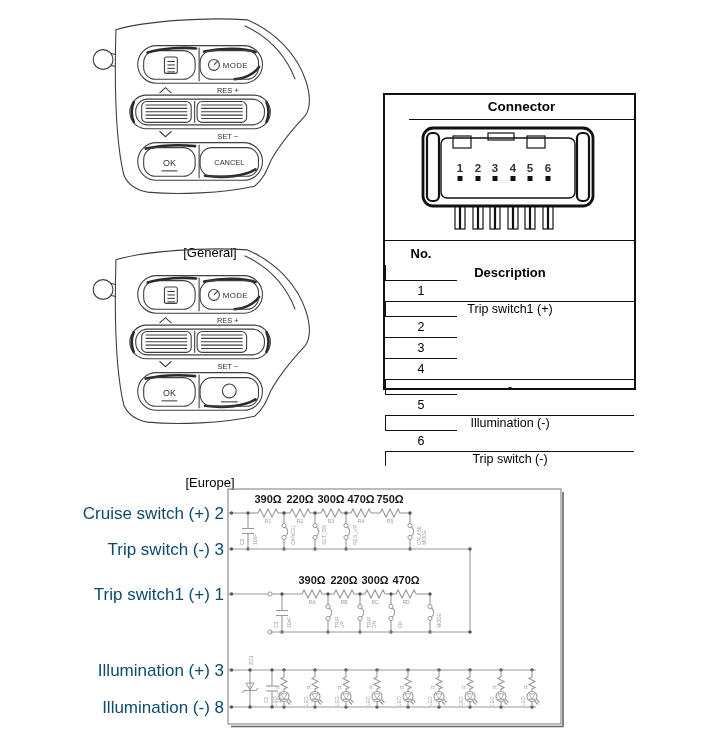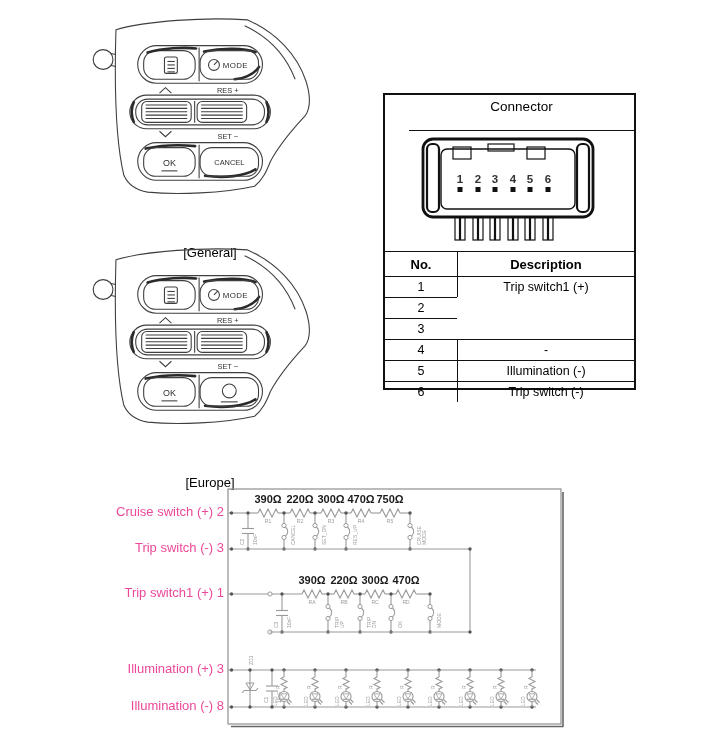--- a/index.html
+++ b/index.html
@@ -6,33 +6,33 @@
   html,body { background:#fff; }
   body { font-family: "Liberation Sans", sans-serif; color:#000; }
   .page { position:relative; width:701px; height:754px; background:#fff; overflow:hidden; }
 
   .pod-section { position:absolute; width:250px; }
   .pod-caption { position:absolute; width:250px; text-align:center; font-size:13px; color:#000;margin-top:35px; }
 
   
   .connector-panel { position:absolute; left:383px; top:93px; width:253px; height:297px;
                      border:2px solid #111; background:#fff; }
-  .panel-title { height:36px; line-height:23px; text-align:center; font-weight:normal;
+  .panel-title { height:25px; line-height:23px; text-align:center; font-weight:bold;
                  font-size:13.5px; border-bottom:1.5px solid #111;margin-left:24px; }
   .panel-drawing { height:121px; border-bottom:1.5px solid #111; position:relative; }
   .pin-grid { width:100%; }
-  .pin-row { display:flex; }
+  .pin-row { display:flex;flex-direction:column; }
   .pin-cell { border-top:1px solid #111; display:flex; align-items:center; justify-content:center;
               font-size:12.5px; height:21px; }
   .pin-row.hdr .pin-cell { font-weight:bold; font-size:13px; height:24px; border-top:none; }
   .cell-no { width:72px; }
   .cell-desc { flex:1; border-left:1px solid #111; }
 
   .circuit-wrap { position:absolute; left:0; top:475px; width:701px; height:279px; }
-  .rail-label { position:absolute; width:162px; text-align:right; font-size:13px; color:#ec4899; }
+  .rail-label { position:absolute; width:162px; text-align:right; font-size:17px; color:#0c4a6e; }
 
   svg { display:block; font-family:"Liberation Sans", sans-serif; }
   svg text { fill:#333; }
   .ln   { stroke:#9a9a9a; stroke-width:1.1; fill:none; }
   .lnD  { stroke:#666;   stroke-width:1.6; fill:none; }
   .cval { fill:#1a1a1a; font-size:11px; font-weight:600; }
   .cref { fill:#999; font-size:5px; }
   .pod  { stroke:#3f3f3f; stroke-width:1.1; fill:none; }
   .podBold { stroke:#2a2a2a; stroke-width:2.6; fill:none; stroke-linecap:round; }
   .podTxt  { fill:#2e2e2e; stroke:none; }

